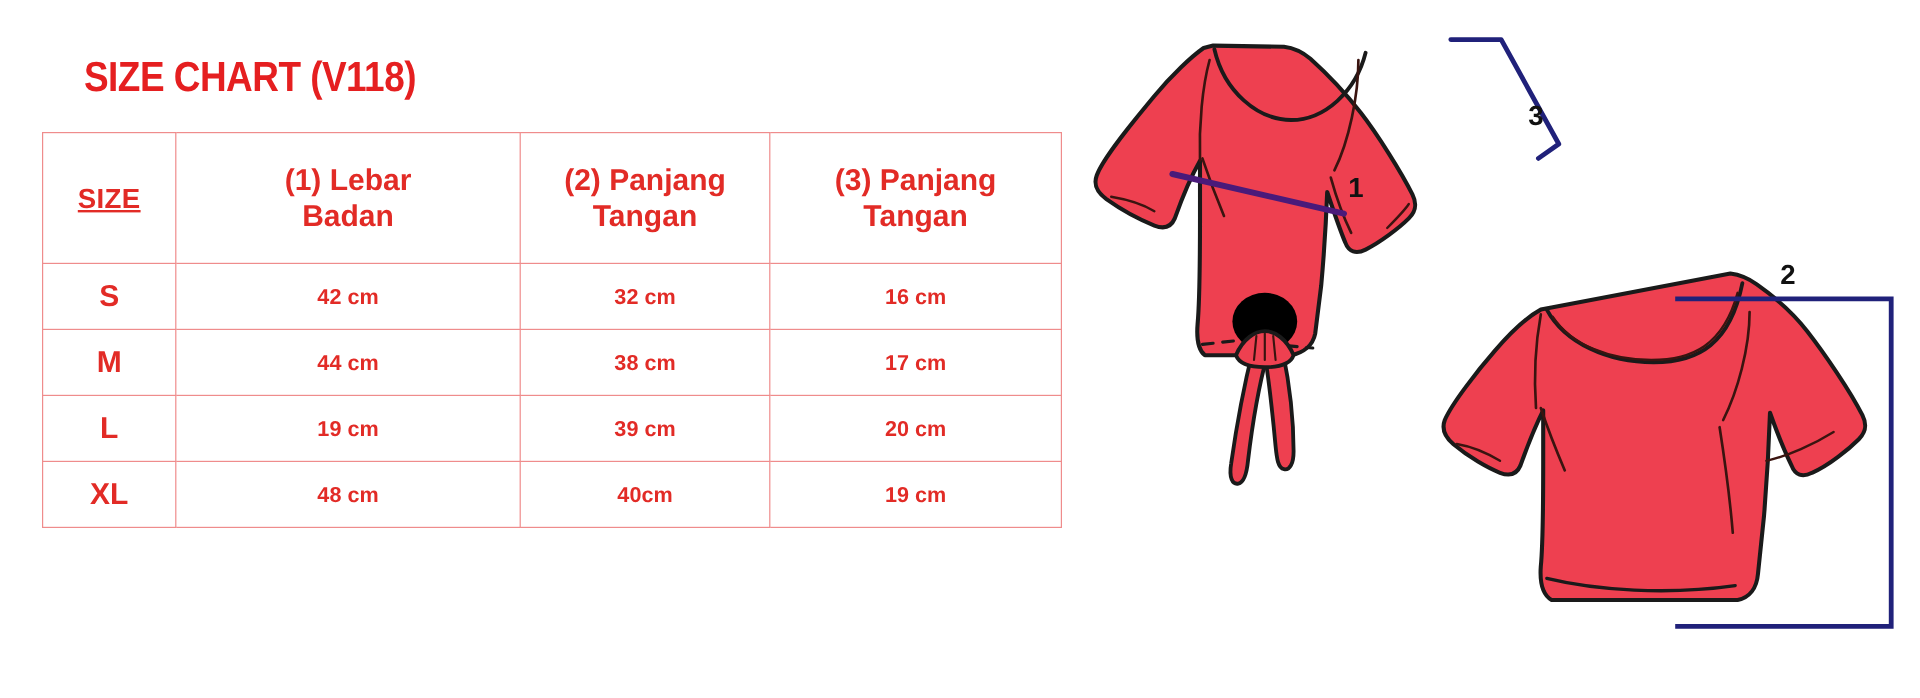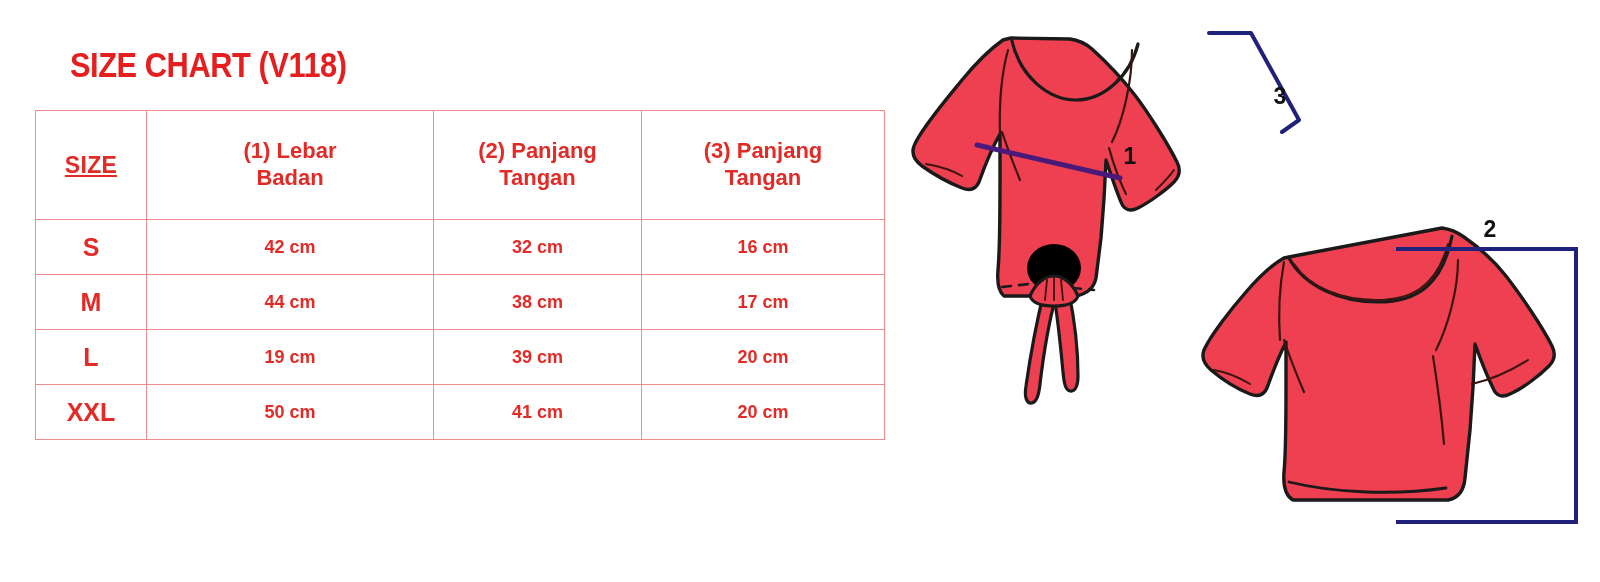--- a/index.html
+++ b/index.html
@@ -46,21 +46,21 @@
     border: 1.4px solid #ef8c8c;
     color: #e22b26;
     text-align: center;
     vertical-align: middle;
     font-family: "Liberation Sans", sans-serif;
     font-weight: 700;
     padding: 0;
   }
   .size-table thead th {
     height: 108px;
-    font-size: 22px;
+    font-size: 25px;
     line-height: 1.22;
   }
   .size-table thead th.col-size {
     font-size: 23px;
     letter-spacing: 0.3px;
     text-decoration: underline;
   }
   .size-table tbody td {
     height: 54px;
     font-size: 18px;
@@ -139,24 +139,24 @@
       <td>38 cm</td>
       <td>17 cm</td>
     </tr>
     <tr>
       <td class="cell-size">L</td>
       <td>19 cm</td>
       <td>39 cm</td>
       <td>20 cm</td>
     </tr>
     <tr>
-      <td class="cell-size">XXL</td>
-      <td>50 cm</td>
-      <td>41 cm</td>
-      <td>20 cm</td>
+      <td class="cell-size">XL</td>
+      <td>48 cm</td>
+      <td>40cm</td>
+      <td>19 cm</td>
     </tr>
   </tbody>
 </table>
 
 <div class="illustrations">
   <svg viewBox="0 0 720 582" xmlns="http://www.w3.org/2000/svg">
 
     <g>
 
       <path d="M164 292 C157 320 150 358 146 386 C144 398 147 404 152 403 C157 402 159 394 160 384

